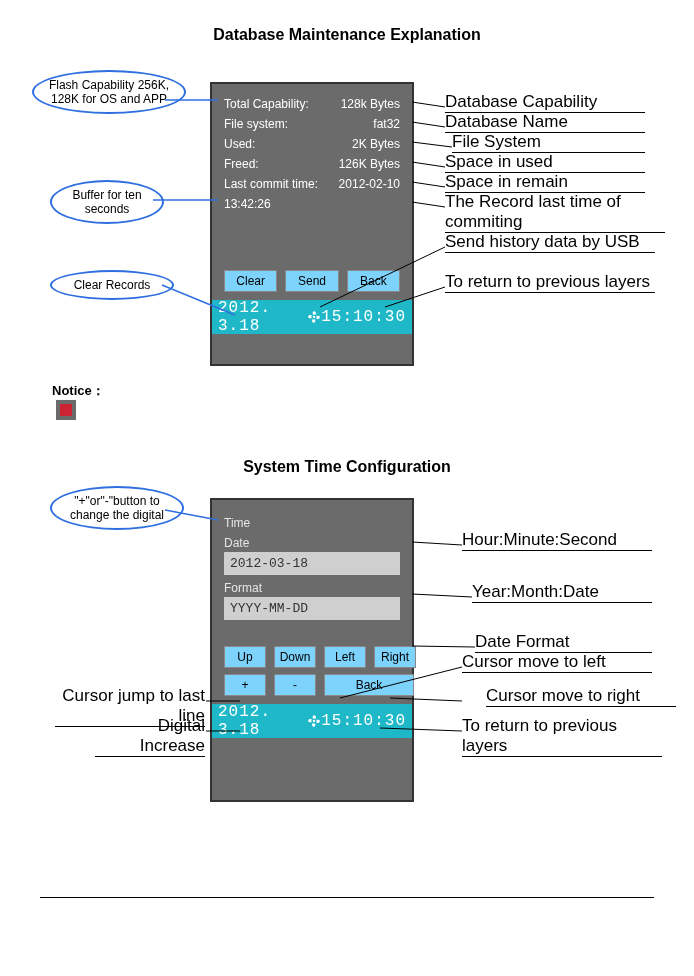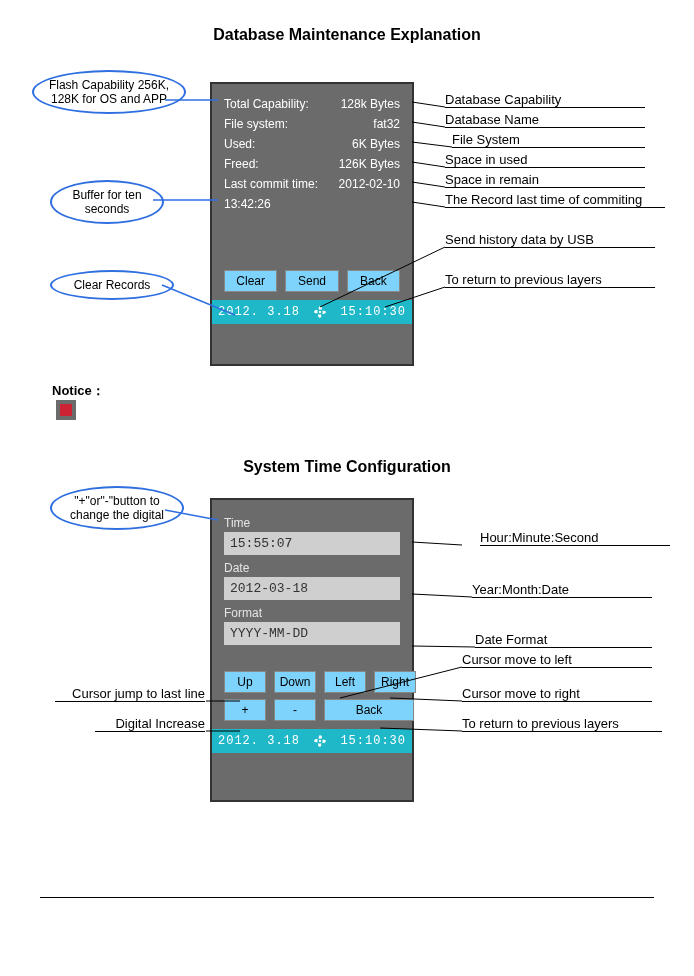--- a/index.html
+++ b/index.html
@@ -1,29 +1,29 @@
 <!DOCTYPE html>
 <html><head>
 <meta charset="utf-8">
 <style>
   html,body{margin:0;padding:0;background:#fff;font-family:Arial,Helvetica,sans-serif;font-size:13px;color:#000;}
   .page{position:relative;width:694px;height:976px;margin:0 auto;}
   .title{font-weight:bold;text-align:center;}
   .device{position:absolute;width:200px;background:#6b6b6b;border:2px solid #333;}
   .device .body{padding:10px 12px 8px 12px;color:#fff;font-size:12px;border-radius:20px;}
-  .statusbar{background:#1fb8c8;height:24px;display:flex;align-items:center;justify-content:space-between;padding:0 6px;color:#fff;font-family:"Courier New",monospace;font-size:12px;letter-spacing:1px;}
+  .statusbar{background:#1fb8c8;height:34px;display:flex;align-items:center;justify-content:space-between;padding:0 6px;color:#fff;font-family:"Courier New",monospace;font-size:16px;letter-spacing:1px;}
   .statusbar .fan{width:16px;height:16px;display:flex;align-items:center;justify-content:center;}
   .row{display:flex;justify-content:space-between;line-height:20px;}
   .btnrow{display:flex;gap:8px;margin-top:6px;}
   .btn{background:#7dd3fc;color:#000;border:1px solid #888;padding:3px 0;font-size:12px;flex:1;text-align:center;cursor:pointer;}
   .btn.small{flex:0 0 40px;}
   .inputlabel{color:#e5e5e5;font-size:12px;margin-top:6px;}
   .inputbox{background:#cfcfcf;color:#333;font-family:"Courier New",monospace;font-size:13px;padding:4px 6px;margin-top:2px;}
   .callout{position:absolute;border:2px solid #2f6fe0;border-radius:50%/50%;padding:6px 10px;text-align:center;font-size:12px;background:#fff;}
-  .annot{position:absolute;font-size:13px;}
+  .annot{position:absolute;font-size:17px;}
   .hr{position:absolute;left:40px;right:40px;bottom:78px;border-top:1px solid #000;height:0;}
   .small-icon{display:inline-block;width:20px;height:20px;background:#6b6b6b;vertical-align:middle;margin-left:4px;position:relative;}
   .small-icon::after{content:"";position:absolute;inset:4px;background:#c23;}
   svg.line{position:absolute;overflow:visible;pointer-events:none;}
 </style>
 </head>
 <body>
 
 <div class="page">
 
@@ -34,21 +34,21 @@
       <div class="row">
           <span>Total Capability:</span>
           <span>128k Bytes</span>
         </div>
       <div class="row">
           <span>File system:</span>
           <span>fat32</span>
         </div>
       <div class="row">
           <span>Used:</span>
-          <span>6K Bytes</span>
+          <span>2K Bytes</span>
         </div>
       <div class="row">
           <span>Freed:</span>
           <span>126K Bytes</span>
         </div>
       <div class="row">
           <span>Last commit time:</span>
           <span>2012-02-10</span>
         </div>
       <div class="row">
@@ -109,21 +109,20 @@
   <div style="position:absolute;top:382px;left:52px;">
     <div style="font-weight:bold;">Notice：</div>
     <div><span class="small-icon"></span></div>
   </div>
 
   <div class="title" style="position:absolute;top:458px;left:0;right:0;font-size:16px;">System Time Configuration</div>
 
   <div class="device" style="top:498px;left:210px;height:300px;">
     <div class="body">
       <div class="inputlabel">Time</div>
-      <div class="inputbox">15:55:07</div>
       <div class="inputlabel">Date</div>
       <div class="inputbox">2012-03-18</div>
       <div class="inputlabel">Format</div>
       <div class="inputbox">YYYY-MM-DD</div>
       <div class="btnrow" style="margin-top:26px;">
         <div class="btn small">Up</div>
         <div class="btn small">Down</div>
         <div class="btn small">Left</div>
         <div class="btn small">Right</div>
       </div>
@@ -142,25 +141,25 @@
               <path d="M12 2c3 0 4 3 3 6-2-1-5 0-5 0s-1-6 2-6zM22 12c0 3-3 4-6 3 1-2 0-5 0-5s6-1 6 2zM12 22c-3 0-4-3-3-6 2 1 5 0 5 0s1 6-2 6zM2 12c0-3 3-4 6-3-1 2 0 5 0 5s-6 1-6-2z"></path>
             </g>
           </svg>
         </span>
       <span>15:10:30</span>
     </div>
   </div>
 
   <div class="callout" style="top:486px;left:50px;width:110px;">"+"or"-"button to change the digital</div>
 
-  <div class="annot" style="top:530px;left:480px;border-bottom:1px solid #000;width:190px;">Hour:Minute:Second</div>
+  <div class="annot" style="top:530px;left:462px;border-bottom:1px solid #000;width:190px;">Hour:Minute:Second</div>
   <div class="annot" style="top:582px;left:472px;border-bottom:1px solid #000;width:180px;">Year:Month:Date</div>
   <div class="annot" style="top:632px;left:475px;border-bottom:1px solid #000;width:177px;">Date Format</div>
   <div class="annot" style="top:652px;left:462px;border-bottom:1px solid #000;width:190px;">Cursor move to left</div>
-  <div class="annot" style="top:686px;left:462px;border-bottom:1px solid #000;width:190px;">Cursor move to right</div>
+  <div class="annot" style="top:686px;left:486px;border-bottom:1px solid #000;width:190px;">Cursor move to right</div>
   <div class="annot" style="top:716px;left:462px;border-bottom:1px solid #000;width:200px;">To return to previous layers</div>
 
   <div class="annot" style="top:686px;left:55px;border-bottom:1px solid #000;width:150px;text-align:right;">Cursor jump to last line</div>
   <div class="annot" style="top:716px;left:95px;border-bottom:1px solid #000;width:110px;text-align:right;">Digital Increase</div>
 
   <svg class="line" style="top:498px;left:0;" width="694" height="320">
     <g stroke="#2f6fe0" stroke-width="1.5" fill="none">
       <line x1="165" y1="12" x2="218" y2="22"></line>
     </g>
     <g stroke="#000" stroke-width="1" fill="none">

